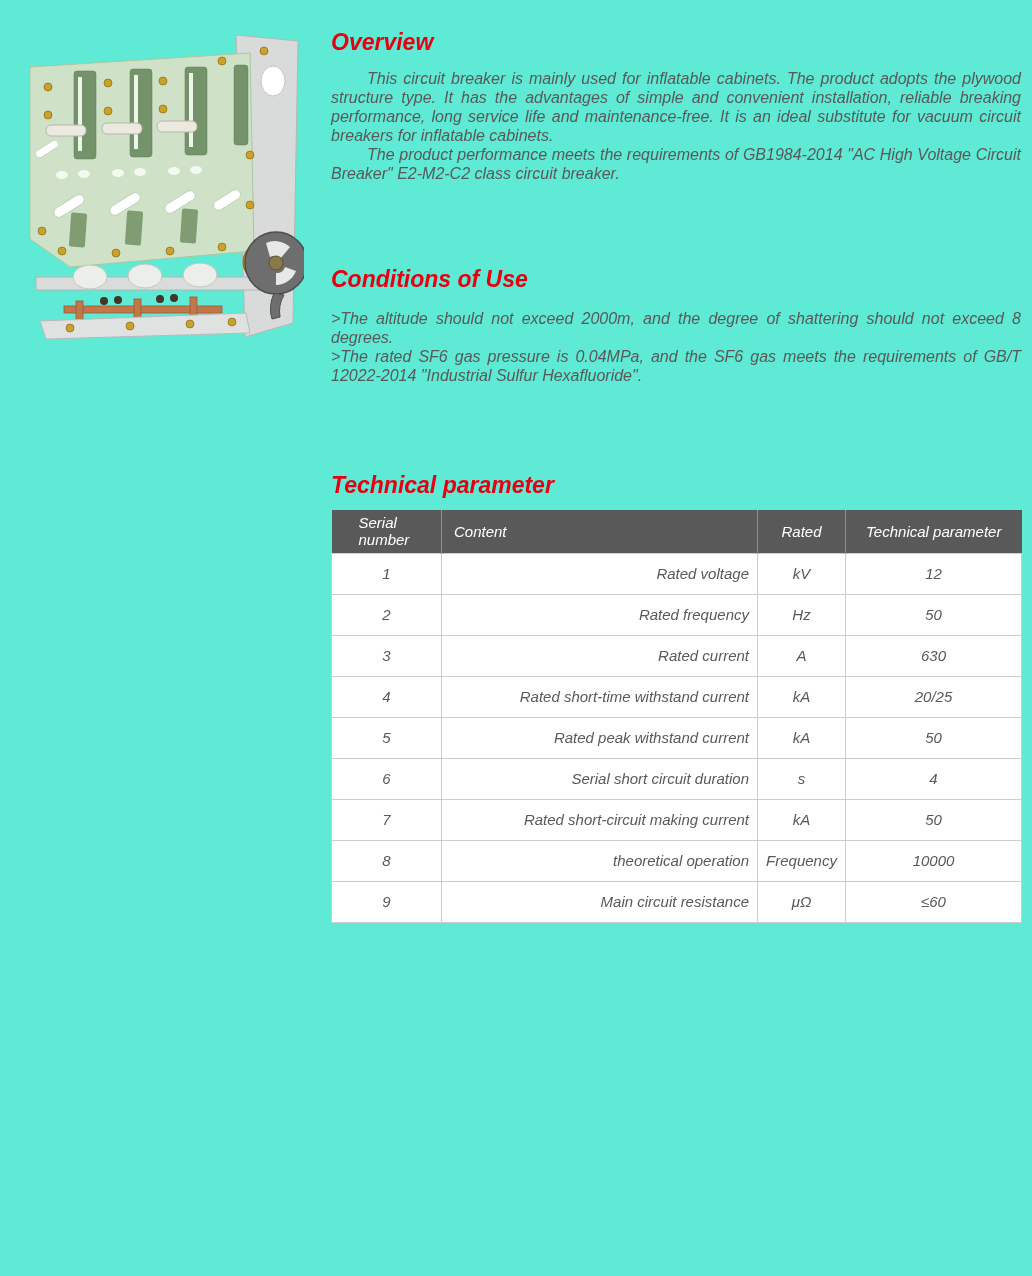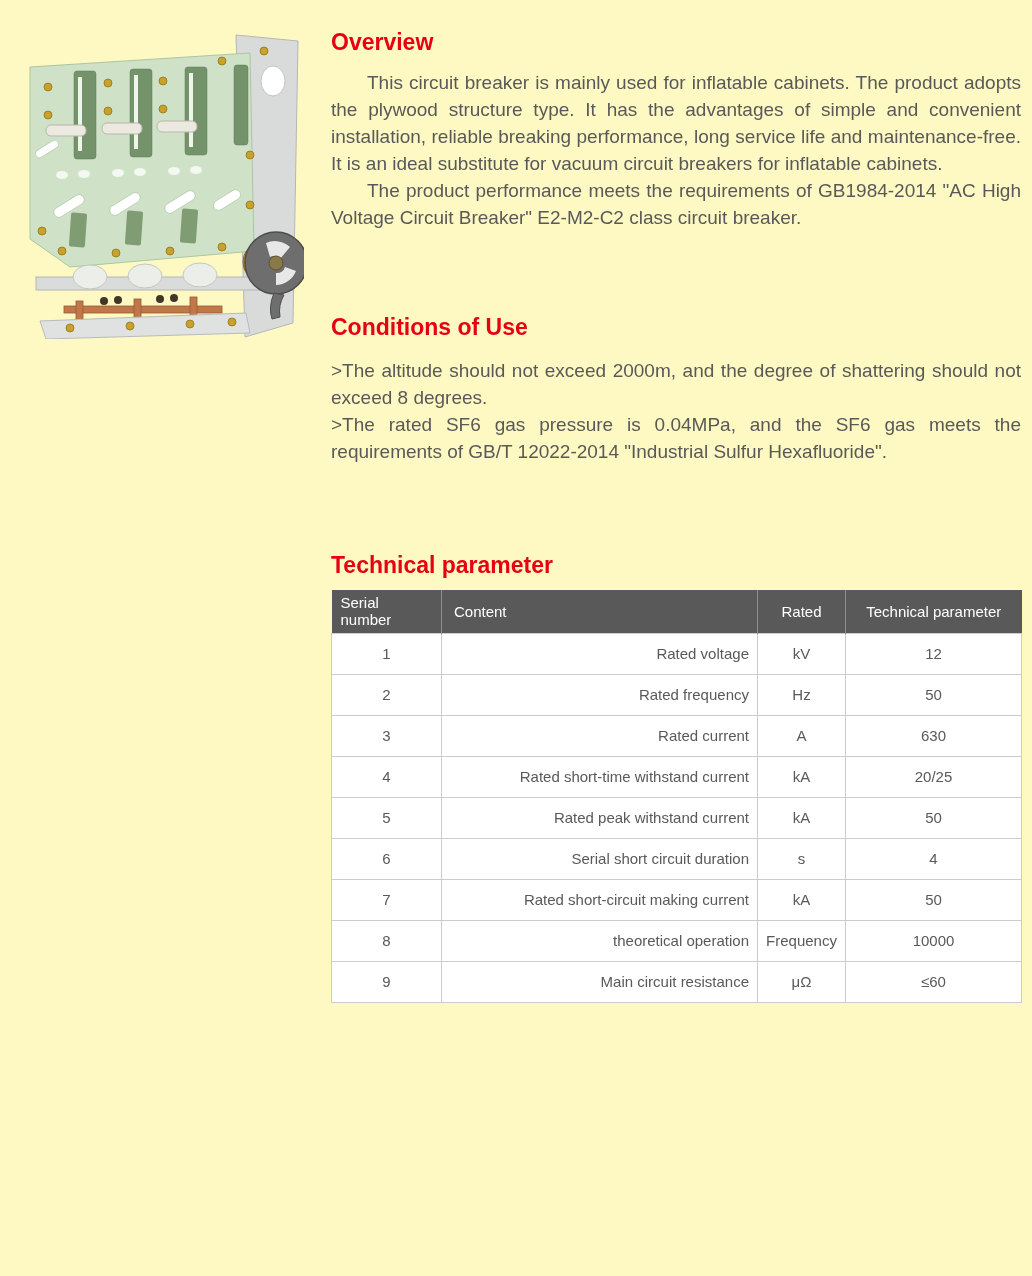--- a/index.html
+++ b/index.html
@@ -5,22 +5,23 @@
   * { margin: 0; padding: 0; box-sizing: border-box; }
   html, body { background: #ffffff; }
   body {
     font-family: "Liberation Sans", "DejaVu Sans", sans-serif;
     color: #595959;
   }
   .page {
     position: relative;
     width: 1032px;
     height: 1276px;
-    background: #fef9c3;
+    background: #5eead4;
     overflow: hidden;
+    font-style: italic;
   }
   .photo-wrap {
     position: absolute;
     left: 12px;
     top: 25px;
     width: 292px;
     height: 314px;
   }
   .content {
     position: absolute;
@@ -34,22 +35,22 @@
     line-height: 28px;
     font-weight: bold;
     letter-spacing: 0;
   }
   .overview-title { margin-top: 28px; }
   .conditions-title { margin-top: 82px; }
   .technical-title { margin-top: 86px; }
   .para-block { margin-top: 13px; }
   .cond-block { margin-top: 16px; }
   .para-block p, .cond-block p {
-    font-size: 19px;
-    line-height: 27px;
+    font-size: 16px;
+    line-height: 19px;
     text-align: justify;
     color: #595959;
   }
   .para-block p { text-indent: 36px; }
   .cond-block p { text-indent: 0; }
   table.tech-table {
     margin-top: 11px;
     width: 690px;
     border-collapse: collapse;
     table-layout: fixed;
@@ -62,21 +63,21 @@
   .tech-table thead th {
     background: #595959;
     color: #ffffff;
     font-weight: normal;
     height: 43px;
     padding: 0 8px;
     border-right: 1px solid #8f8f8f;
     vertical-align: middle;
   }
   .tech-table thead th:last-child { border-right: none; }
-  .tech-table thead th.h0 { text-align: left; padding-left: 9px; }
+  .tech-table thead th.h0 { text-align: left; padding-left: 27px; }
   .tech-table thead th.h1 { text-align: left; padding-left: 12px; }
   .tech-table thead th.h2, .tech-table thead th.h3 { text-align: center; }
   .tech-table tbody td {
     height: 41px;
     border: 1px solid #cccccc;
     color: #595959;
     vertical-align: middle;
     padding: 0 8px;
     background: #ffffff;
   }

